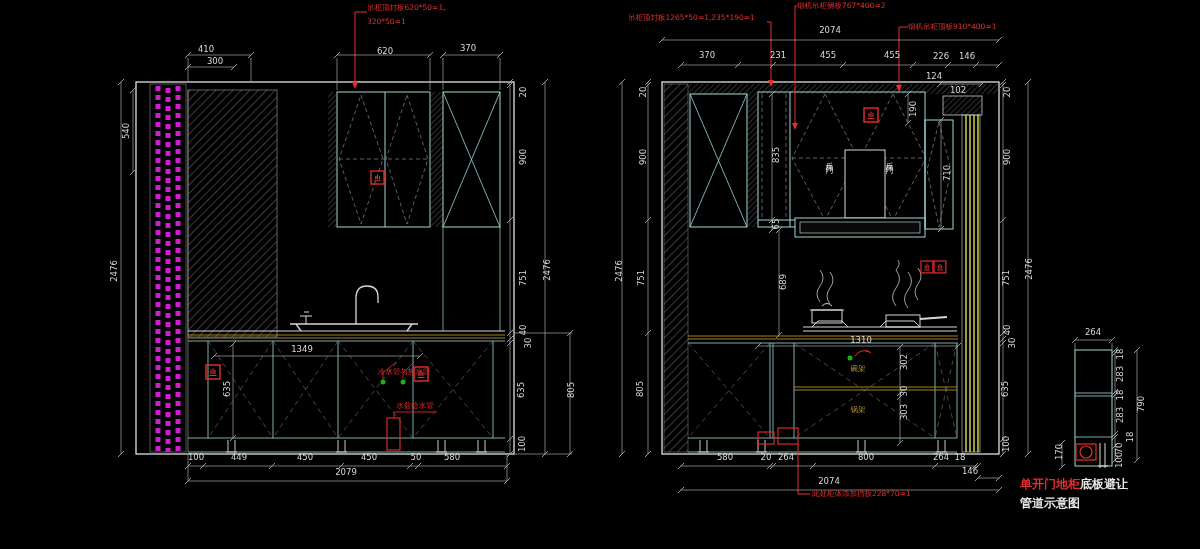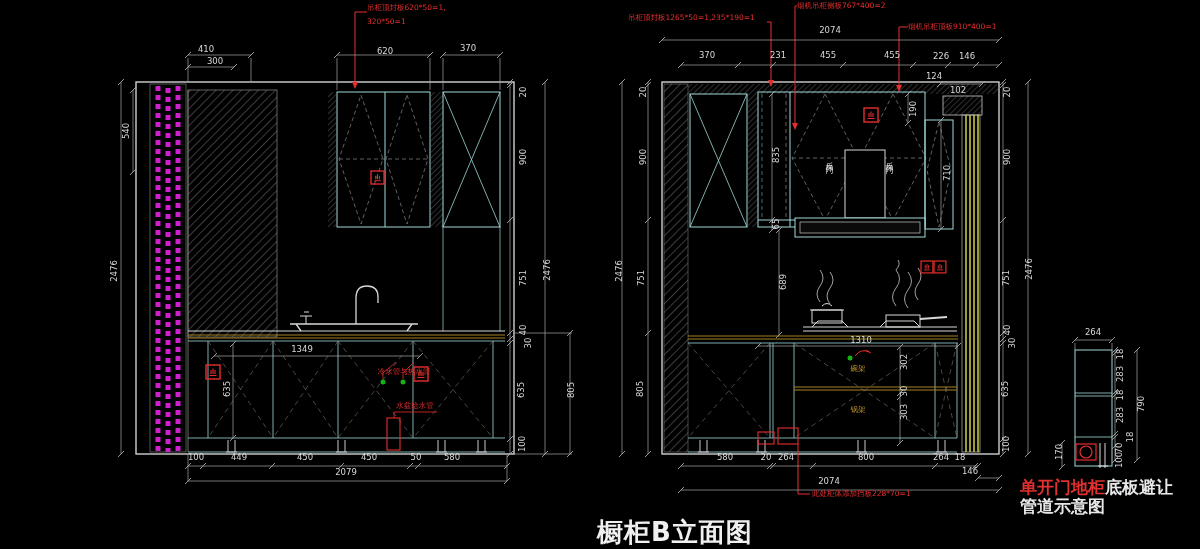--- a/index.html
+++ b/index.html
@@ -9,21 +9,21 @@
      transform:translate(-50%,-50%);}
   .rot{transform:translate(-50%,-50%) rotate(-90deg);}
   .left{transform:translate(0,-50%);}
   .red{color:#e62e2e;}
   .yel{color:#c49a2e;}
   .sm{font-size:7.5px;}
   .vert{writing-mode:vertical-rl;text-orientation:upright;transform:translate(-50%,-50%);
         letter-spacing:2px;font-size:8px;color:#d8d8d8;}
   .title{position:absolute;transform:none;font-size:26px;font-weight:bold;color:#f0f0f0;
          letter-spacing:1px;white-space:nowrap;}
-  .cap{position:absolute;font-size:17px;font-weight:bold;white-space:nowrap;color:#e8e8e8;}
+  .cap{position:absolute;font-size:12px;font-weight:bold;white-space:nowrap;color:#e8e8e8;}
   .cap .redpart{color:#e03030;}
   svg{position:absolute;left:0;top:0;}
 </style>
 </head>
 <body>
 
 <div class="canvas">
 
 <svg width="1200" height="549" viewBox="0 0 1200 549">
   <defs>
@@ -413,15 +413,14 @@
 <span class="t rot" style="left:1121px;top:415px">283</span>
 <span class="t rot" style="left:1131px;top:437px">18</span>
 <span class="t rot" style="left:1120px;top:448px">70</span>
 <span class="t rot" style="left:1120px;top:460px">100</span>
 <span class="t rot" style="left:1142px;top:404px">790</span>
 <span class="t rot" style="left:1060px;top:452px">170</span>
 
 <div class="cap" style="left:1020px;top:476px"><span class="redpart">单开门地柜</span><span>底板避让</span></div>
 <div class="cap" style="left:1020px;top:495px">管道示意图</div>
 
-<span class="title" style="left:597px;top:515px">橱柜B立面图</span>
 
 </div>
 
 </body></html>

